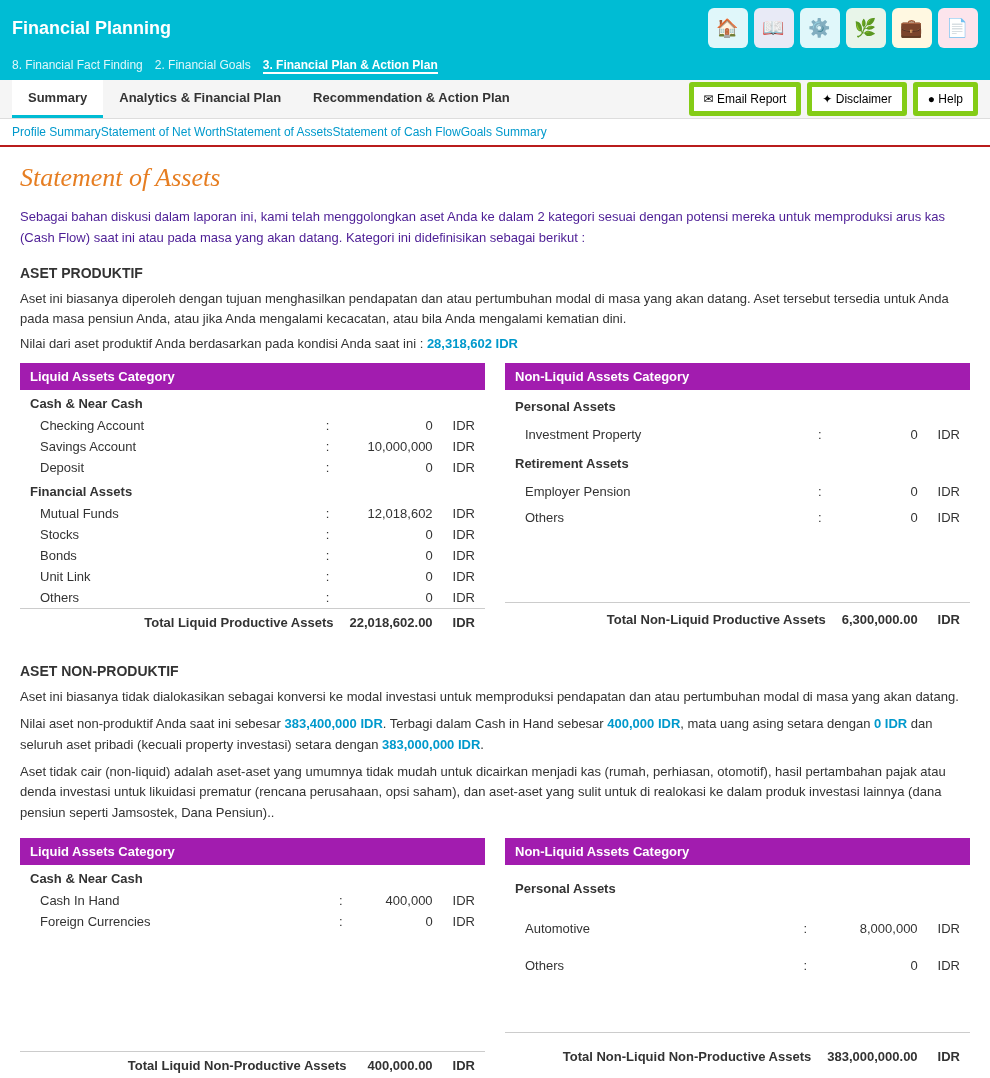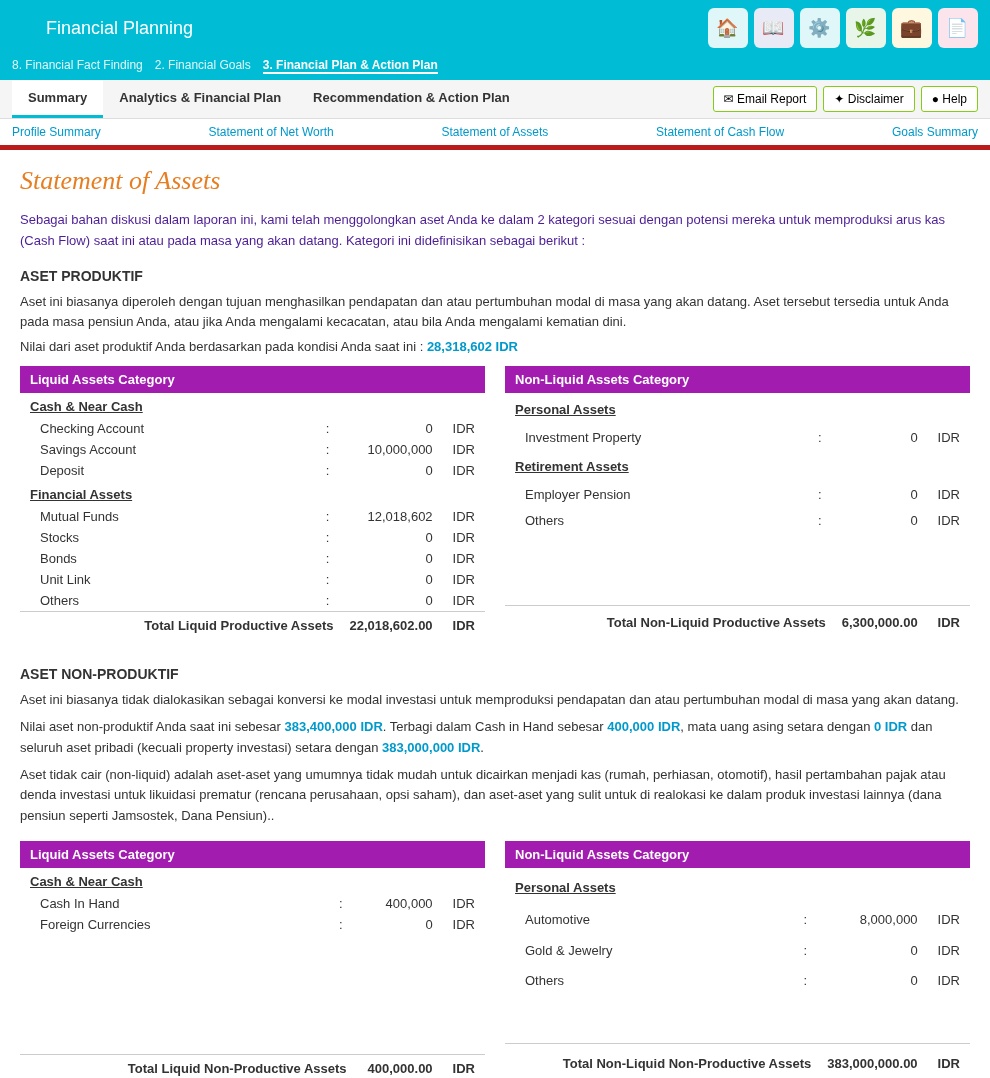--- a/index.html
+++ b/index.html
@@ -9,22 +9,21 @@
     .app-header {
       background: #00bcd4;
       display: flex;
       align-items: center;
       justify-content: space-between;
       padding: 8px 12px;
     }
     .app-title {
       color: #fff;
       font-size: 18px;
-      font-weight: normal;
-      margin-left: 34px;
+      font-weight: bold;
     }
     .header-icons {
       display: flex;
       gap: 6px;
     }
     .header-icon-btn {
       width: 40px;
       height: 40px;
       border-radius: 6px;
       border: none;
@@ -84,36 +83,35 @@
       font-weight: bold;
       border-bottom: 3px solid #00bcd4;
     }
     .nav-buttons {
       display: flex;
       gap: 6px;
     }
     .nav-btn {
       padding: 5px 10px;
       font-size: 12px;
-      border: 1px solid #84cc16;
+      border: 5px solid #84cc16;
       background: #fff;
       border-radius: 3px;
       cursor: pointer;
       display: flex;
       align-items: center;
       gap: 4px;
     }
 
     
     .sub-nav {
       background: #fff;
-      border-bottom: 5px solid #b91c1c;
+      border-bottom: 2px solid #b91c1c;
       display: flex;
       padding: 4px 12px;
-      justify-content: space-between;
     }
     .sub-nav-item {
       font-size: 12px;
       color: #0099cc;
       cursor: pointer;
       padding: 2px 0;
     }
 
     
     .content {
@@ -171,21 +169,20 @@
       background: #a21caf;
       color: #fff;
       padding: 6px 10px;
       text-align: left;
       font-size: 13px;
     }
     .asset-table .sub-header {
       font-weight: bold;
       padding: 6px 10px 4px 10px;
       color: #333;
-      text-decoration: underline;
     }
     .asset-table td {
       padding: 3px 10px;
       color: #333;
     }
     .asset-table .row-label {
       padding-left: 20px;
     }
     .asset-table .row-colon {
       width: 20px;
@@ -443,26 +440,20 @@
           <tr>
               <td class="sub-header" colspan="4">Personal Assets</td>
             </tr>
           <tr>
             <td class="row-label">Automotive</td>
             <td class="row-colon">:</td>
             <td class="row-value">8,000,000</td>
             <td class="row-unit">IDR</td>
           </tr>
           <tr>
-            <td class="row-label">Gold &amp; Jewelry</td>
-            <td class="row-colon">:</td>
-            <td class="row-value">0</td>
-            <td class="row-unit">IDR</td>
-          </tr>
-          <tr>
             <td class="row-label">Others</td>
             <td class="row-colon">:</td>
             <td class="row-value">0</td>
             <td class="row-unit">IDR</td>
           </tr>
           <tr>
               <td colspan="4" style="height:24px;"></td>
             </tr>
           <tr>
               <td colspan="4" style="height:24px;"></td>

